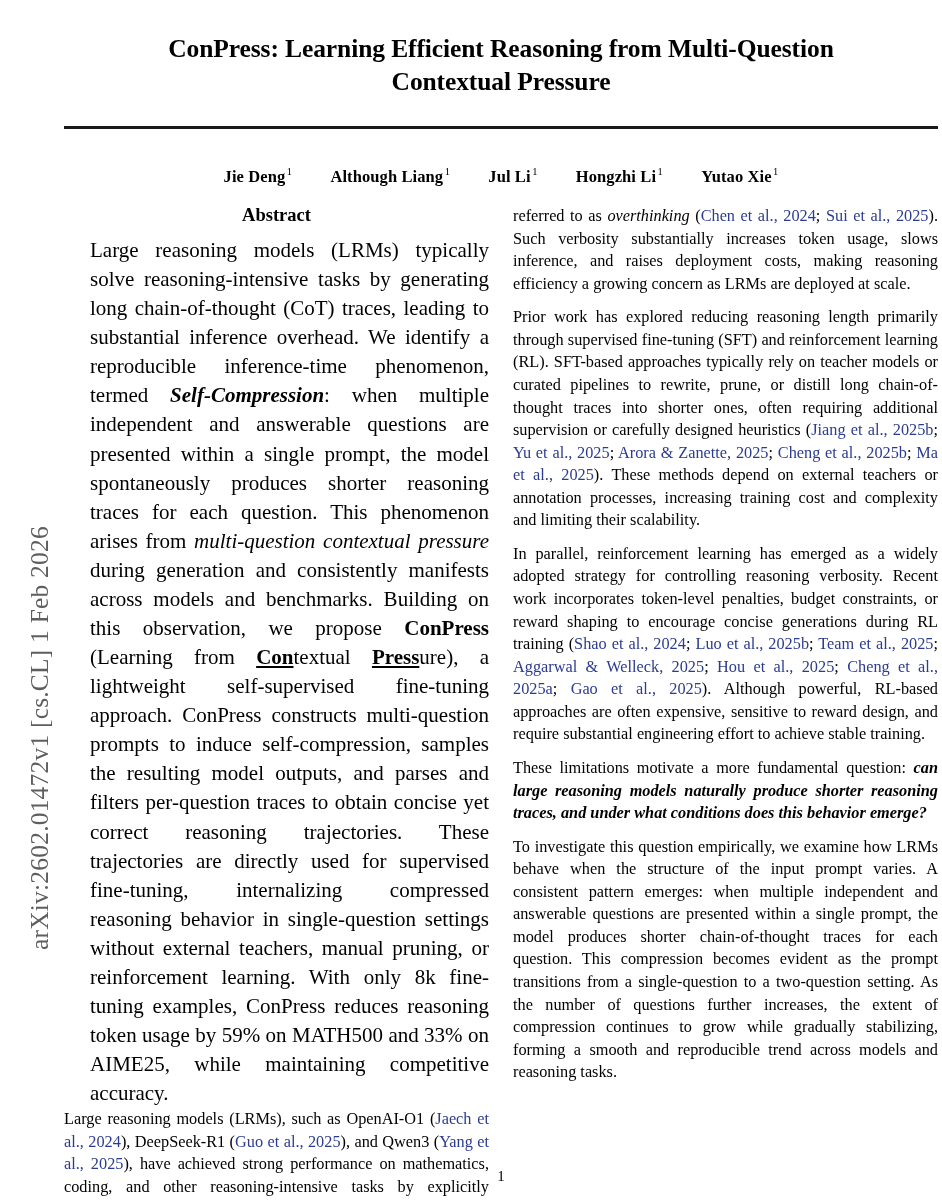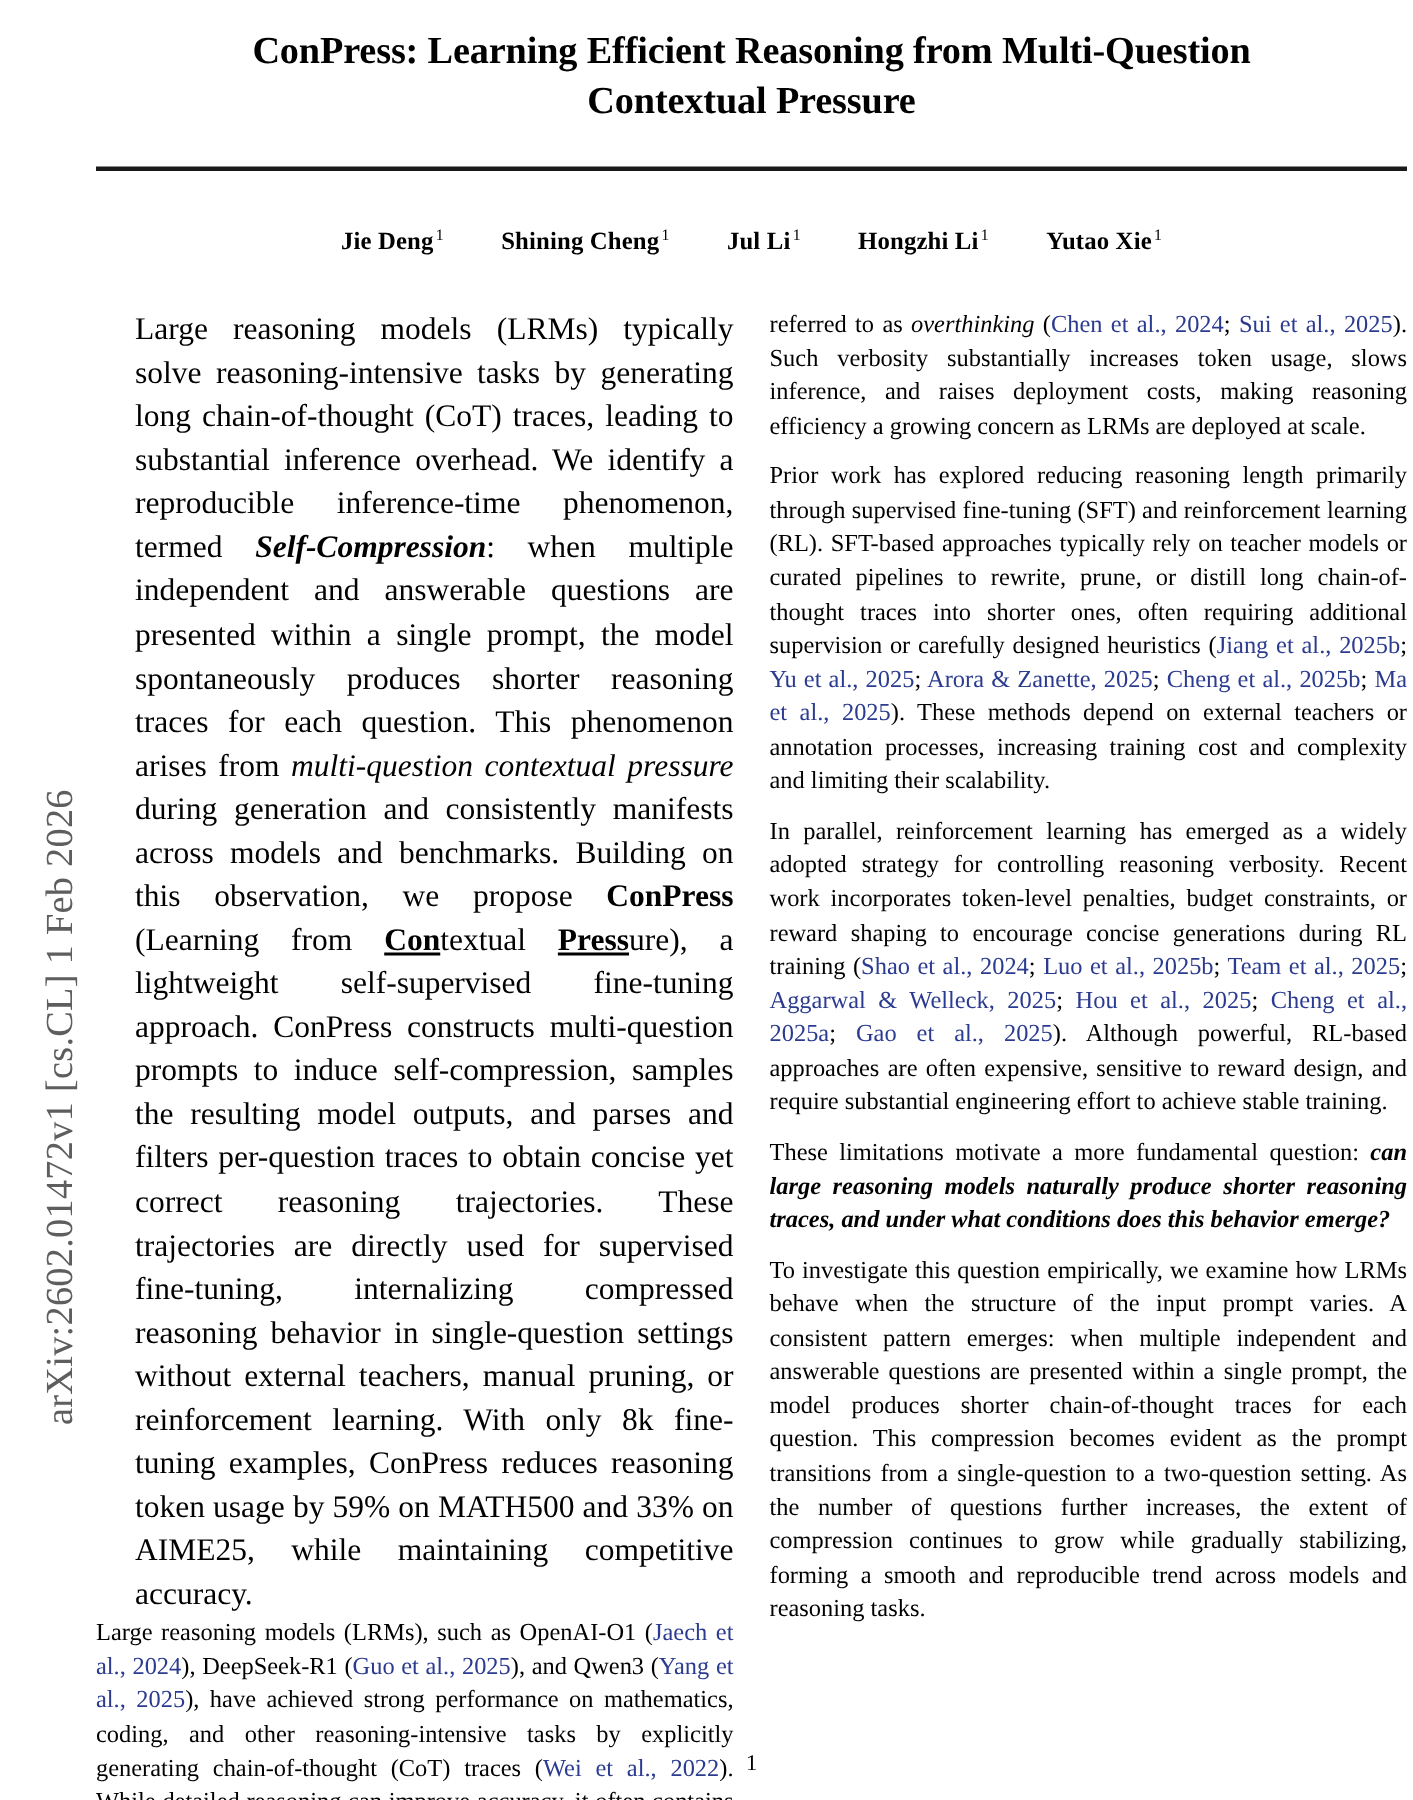--- a/index.html
+++ b/index.html
@@ -43,21 +43,21 @@
   .page {
     position: absolute;
     left: 64px;
     top: 0;
     width: 874px;
     height: 1200px;
   }
 
   
   .title-block {
-    padding-top: 18px;
+    padding-top: 33px;
   }
   .paper-title {
     font-family: "Liberation Serif", "DejaVu Serif", serif;
     font-weight: bold;
     font-size: 25.5px;
     line-height: 1.28;
     text-align: center;
     margin: 0 auto;
     width: 800px;
     letter-spacing: -0.1px;
@@ -163,30 +163,31 @@
   <div class="title-block">
     <h1 class="paper-title">
       <span>ConPress: Learning Efficient Reasoning from Multi-Question</span><br>
       <span>Contextual Pressure</span>
     </h1>
     <div class="title-rule"></div>
   </div>
 
   <div class="authors">
     <span class="author"><span>Jie Deng</span><sup>1</sup></span>
-    <span class="author"><span>Shining Cheng</span><sup>1</sup></span>
+    <span class="author"><span>Although Liang</span><sup>1</sup></span>
     <span class="author"><span>Jul Li</span><sup>1</sup></span>
     <span class="author"><span>Hongzhi Li</span><sup>1</sup></span>
     <span class="author"><span>Yutao Xie</span><sup>1</sup></span>
   </div>
 
   <div class="columns">
 
     <div class="col col-left">
 
+      <div class="abstract-heading">Abstract</div>
 
       <p class="abstract-body"><span>Large reasoning models (LRMs) typically solve reasoning-intensive tasks by generating long chain-of-thought (CoT) traces, leading to substantial inference overhead. We identify a reproducible inference-time phenomenon, termed </span><span class="bdit">Self-Compression</span><span>: when multiple independent and answerable questions are presented within a single prompt, the model spontaneously produces shorter reasoning traces for each question. This phenomenon arises from </span><span class="it">multi-question contextual pressure</span><span> during generation and consistently manifests across models and benchmarks. Building on this observation, we propose </span><span class="bd">ConPress</span><span> (Learning from </span><span class="bd ul">Con</span><span>textual </span><span class="bd ul">Press</span><span>ure), a lightweight self-supervised fine-tuning approach. ConPress constructs multi-question prompts to induce self-compression, samples the resulting model outputs, and parses and filters per-question traces to obtain concise yet correct reasoning trajectories. These trajectories are directly used for supervised fine-tuning, internalizing compressed reasoning behavior in single-question settings without external teachers, manual pruning, or reinforcement learning. With only 8k fine-tuning examples, ConPress reduces reasoning token usage by 59% on MATH500 and 33% on AIME25, while maintaining competitive accuracy.</span></p>
 
 
       <p class="body"><span>Large reasoning models (LRMs), such as OpenAI-O1 (</span><span class="cite">Jaech et al., 2024</span><span>), DeepSeek-R1 (</span><span class="cite">Guo et al., 2025</span><span>), and Qwen3 (</span><span class="cite">Yang et al., 2025</span><span>), have achieved strong performance on mathematics, coding, and other reasoning-intensive tasks by explicitly generating chain-of-thought (CoT) traces (</span><span class="cite">Wei et al., 2022</span><span>). While detailed reasoning can improve accuracy, it often contains redundant or unnecessary intermediate steps, a phenomenon commonly</span></p>
 
     </div>
 
     <div class="col col-right">
 

